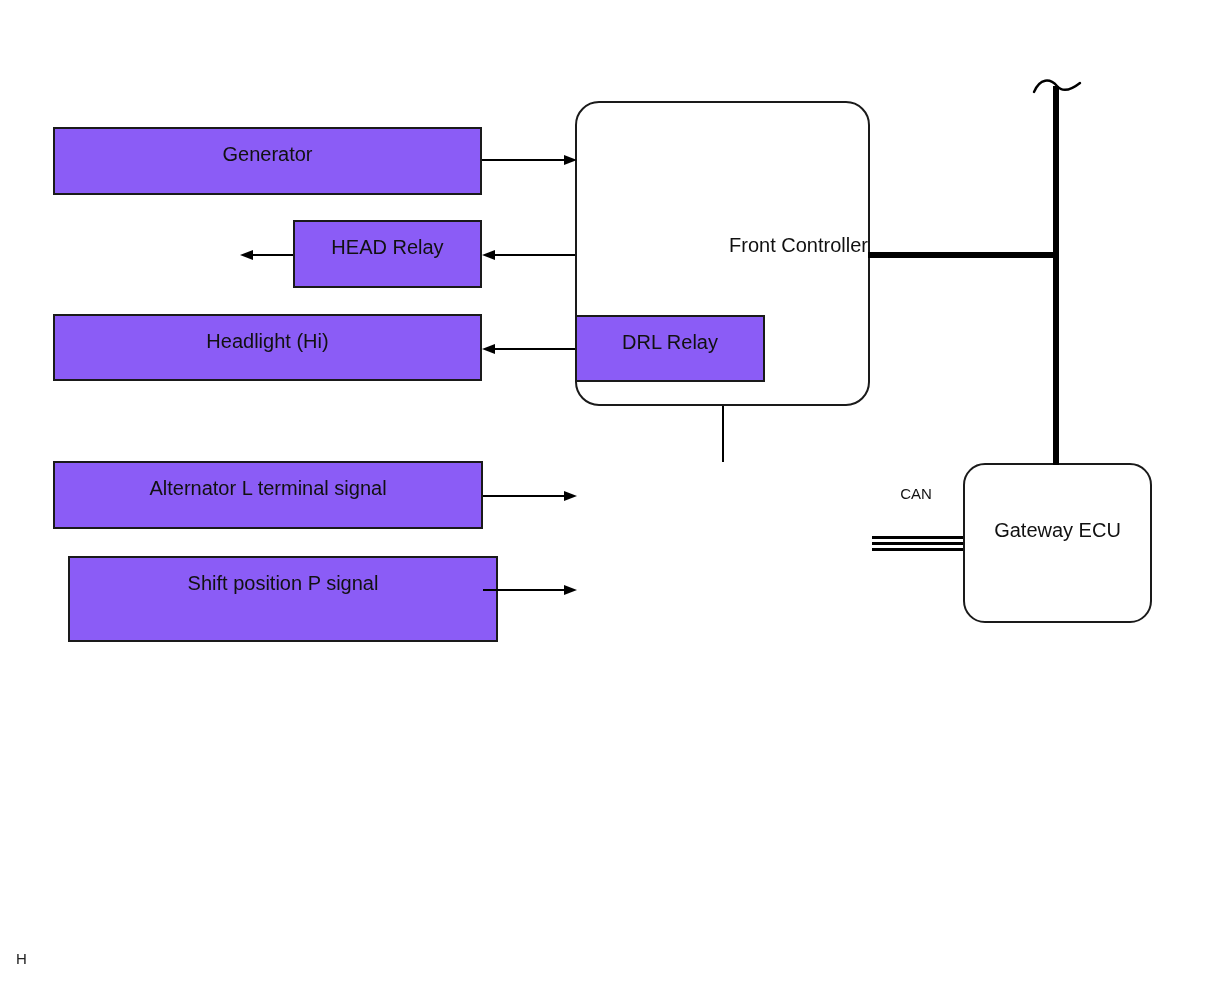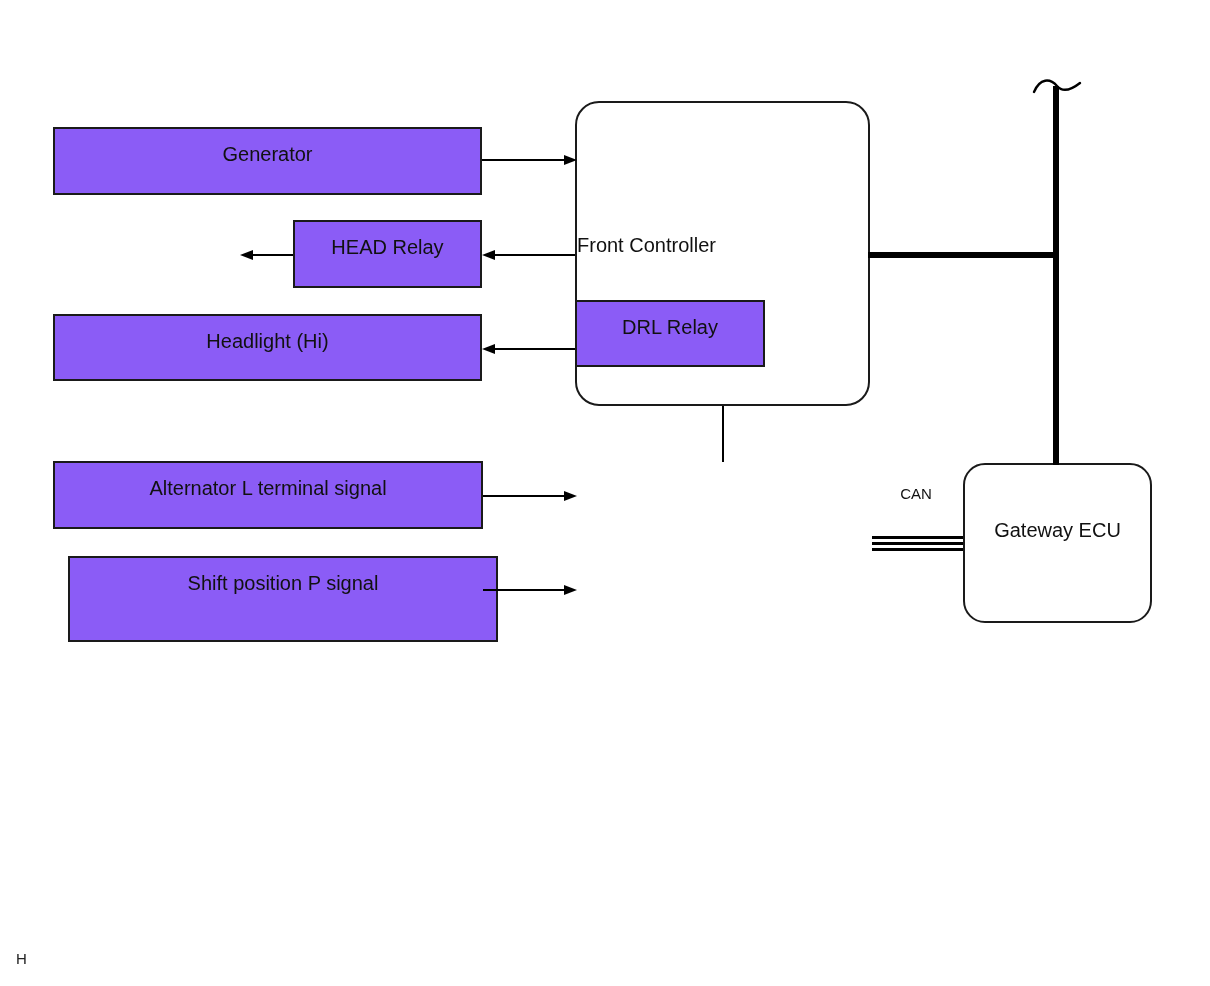--- a/index.html
+++ b/index.html
@@ -105,21 +105,21 @@
   }
   .gateway-label {
     position: relative;
     top: -13px;
   }
   .fc-label {
     position: absolute;
     top: 131px;
     left: 0;
     width: 100%;
-    text-align: left;
+    text-align: right;
   }
   .break-mark {
     position: absolute;
     left: 1030px;
     top: 72px;
     width: 54px;
     height: 28px;
   }
 </style>
 </head>
@@ -150,21 +150,21 @@
   </div>
 
   <div class="rect-box" style="left:53px; top:461px; width:430px; height:68px;">
     <span>Alternator L terminal signal</span>
   </div>
 
   <div class="rect-box" style="left:68px; top:556px; width:430px; height:86px;">
     <span>Shift position P signal</span>
   </div>
 
-  <div class="rect-box" style="left:575px; top:300px; width:190px; height:67px;">
+  <div class="rect-box" style="left:575px; top:315px; width:190px; height:67px;">
     <span>DRL Relay</span>
   </div>
 
   <div>
     <div class="h-line" style="left:482px; top:159px; width:84px;"></div>
     <div class="arrow-right" style="left:564px; top:155px;"></div>
   </div>
 
   <div>
     <div class="h-line" style="left:493px; top:254px; width:82px;"></div>

